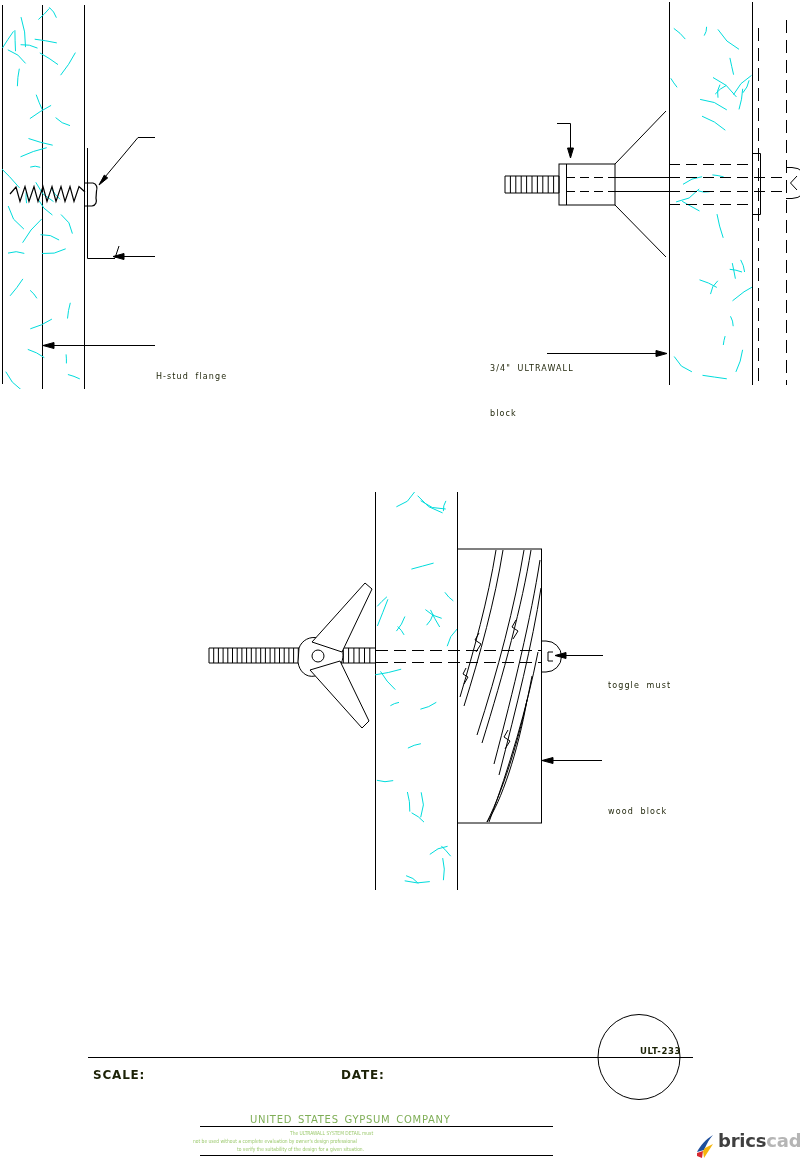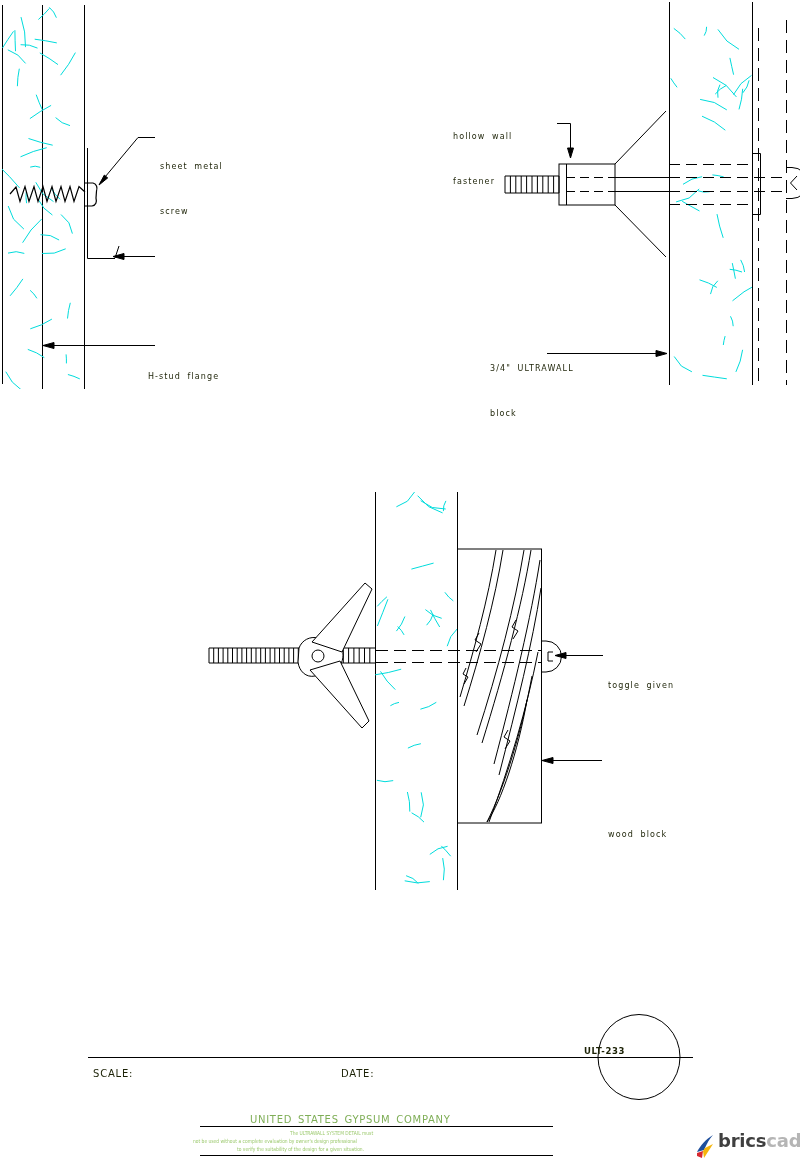--- a/index.html
+++ b/index.html
@@ -18,21 +18,21 @@
   .lbl{
     position:absolute;
     font-size:8px;line-height:15px;
     letter-spacing:1.1px;word-spacing:3px;
     color:var(--label-ink);
     white-space:pre;
   }
   .lbl span{display:block;}
   .tb{
     position:absolute;
-    font-size:10px;font-weight:400;letter-spacing:.8px;
+    font-size:12px;font-weight:700;letter-spacing:.8px;
     color:var(--label-ink);white-space:pre;
   }
   .detailnum{
     position:absolute;
     font-size:8.5px;font-weight:600;letter-spacing:.6px;
     color:var(--label-ink);white-space:pre;
   }
   .company{
     position:absolute;
     font-size:10px;letter-spacing:.7px;word-spacing:2px;
@@ -326,45 +326,37 @@
       <line x1="200" y1="1155.5" x2="553" y2="1155.5"></line>
     </g>
 
     <g stroke="none">
       <path d="M713,1135 C706,1139 700,1146 697,1152 L704,1150 C707,1143 710,1138 713,1135 Z" fill="#1e4f9c"></path>
       <path d="M697,1153 L703,1151 L702,1158 L697,1156 Z" fill="#d7282f"></path>
       <path d="M705,1148 L713,1144 L704,1158 L703,1151 Z" fill="#f5b50a"></path>
     </g>
   </svg>
 
-  <div class="lbl" style="left:160px;top:129px">
-    <span>sheet metal</span>
-    <span>screw</span>
-  </div>
-  <div class="lbl" style="left:148px;top:339px">
+  <div class="lbl" style="left:156px;top:339px">
     <span>H-stud flange</span>
   </div>
 
-  <div class="lbl" style="left:453px;top:99px">
-    <span>hollow wall</span>
-    <span>fastener</span>
-  </div>
   <div class="lbl" style="left:490px;top:331px">
     <span>3/4" ULTRAWALL</span>
     <span>block</span>
   </div>
 
   <div class="lbl" style="left:608px;top:648px">
-    <span>toggle given</span>
-  </div>
-  <div class="lbl" style="left:608px;top:797px">
+    <span>toggle must</span>
+  </div>
+  <div class="lbl" style="left:608px;top:774px">
     <span>wood block</span>
   </div>
 
-  <div class="detailnum" style="left:584px;top:1046px">ULT-233</div>
+  <div class="detailnum" style="left:640px;top:1046px">ULT-233</div>
   <div class="tb" style="left:93px;top:1068px">SCALE:</div>
   <div class="tb" style="left:341px;top:1068px">DATE:</div>
   <div class="company" style="left:250px;top:1114px">UNITED STATES GYPSUM COMPANY</div>
   <div class="fine" style="left:290px;top:1130px">The ULTRAWALL SYSTEM DETAIL must</div>
   <div class="fine" style="left:193px;top:1138px">not be used without a complete evaluation by owner's design professional</div>
   <div class="fine" style="left:237px;top:1146px">to verify the suitability of the design for a given situation.</div>
 
   <div class="logo">
     <div class="word"><span class="w1">brics</span><span class="w2">cad</span></div>
   </div>

